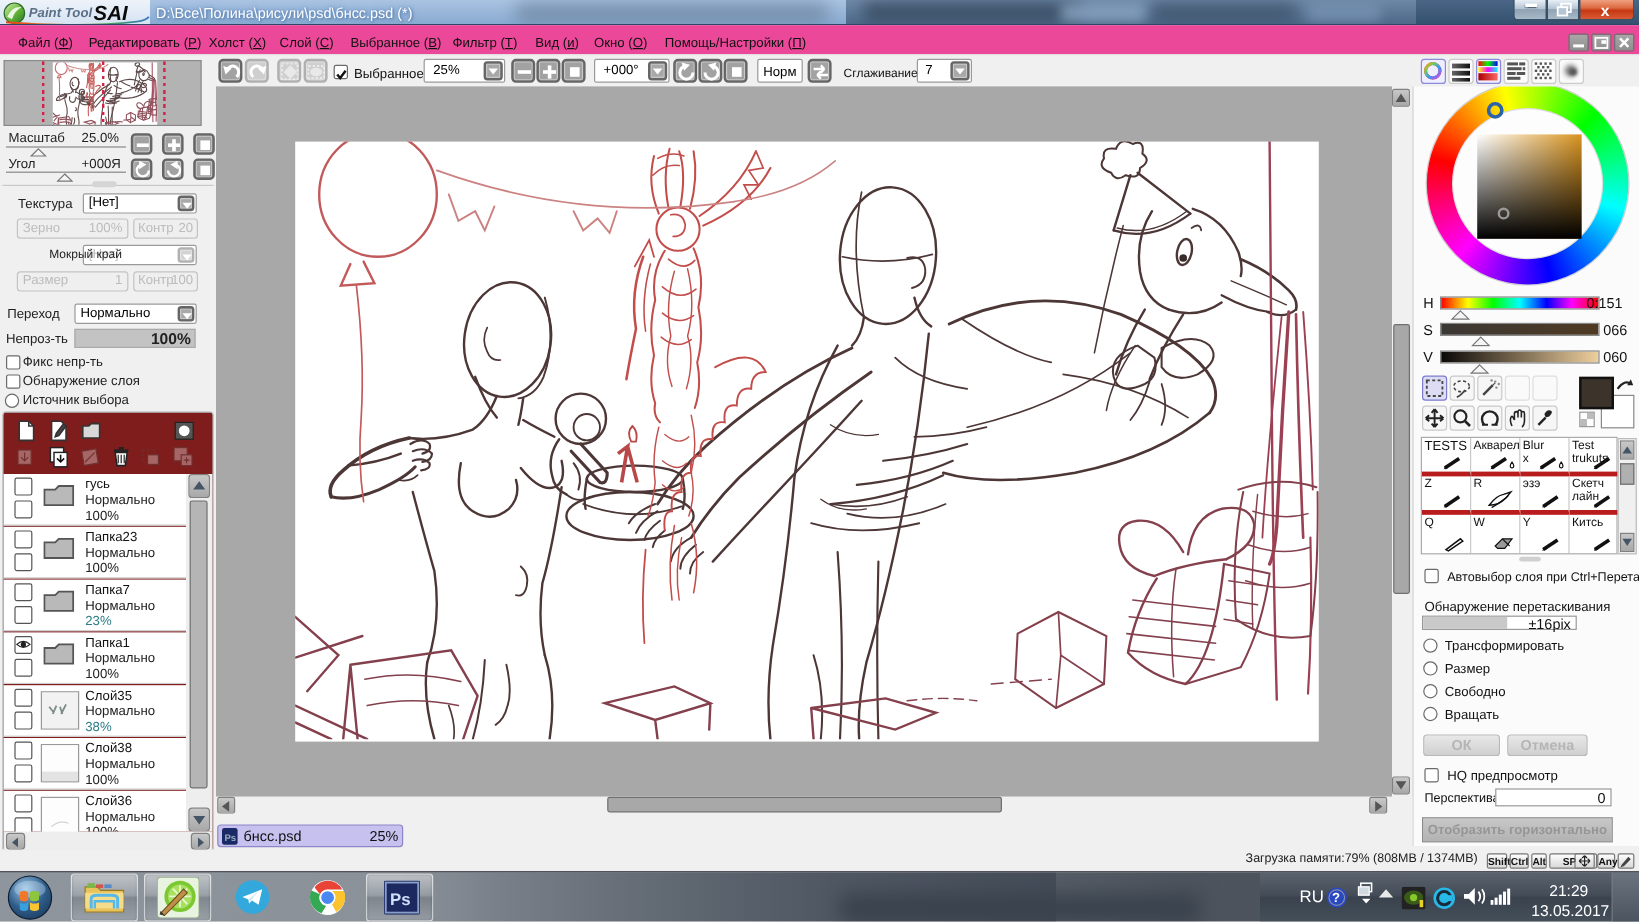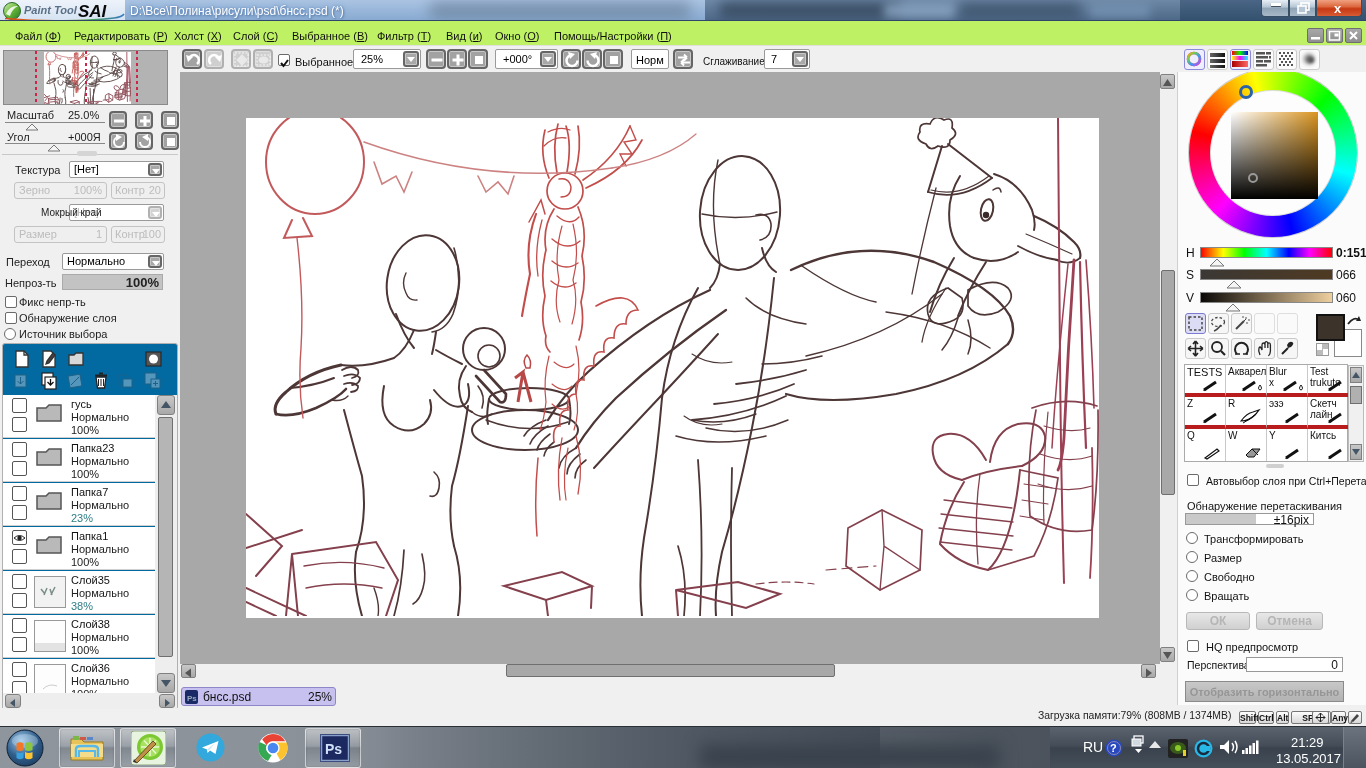--- a/index.html
+++ b/index.html
@@ -11,21 +11,21 @@
 #titlebar{left:0;top:0;width:1366px;height:21px;background:linear-gradient(180deg,#c7d9ee,#a8c2e0);overflow:hidden;border-bottom:1px solid #30466b;}
 #titletext{left:130px;top:4px;font-size:12px;color:#fff;text-shadow:0 0 2px #6f94c4,0 0 5px #6f94c4,1px 1px 2px #49709e;}
 
 .wbtn{top:0;height:17px;border:1px solid #384f63;border-top:none;}
 #wmin{left:1261px;width:28px;background:linear-gradient(180deg,#e8eef5 0%,#b5c5d4 45%,#8fa3b5 50%,#a8bac9 100%);border-radius:0 0 0 4px;}
 #wmax{left:1289px;width:27px;background:linear-gradient(180deg,#e8eef5 0%,#b5c5d4 45%,#8fa3b5 50%,#a8bac9 100%);}
 #wclose{left:1316px;width:46px;background:linear-gradient(180deg,#f0a080 0%,#dd6b42 40%,#c63812 55%,#d95c35 100%);border-radius:0 0 4px 0;}
 .wglyph{position:absolute;color:#fff;font-weight:bold;}
 
 
-#menubar{left:0;top:21px;width:1366px;height:25px;background:#bef264;border-bottom:1px solid #e0e0e0;}
+#menubar{left:0;top:21px;width:1366px;height:25px;background:#ec4899;border-bottom:1px solid #e0e0e0;}
 .menuitem{position:absolute;top:9px;font-size:11px;color:#111;}
 .mdibtn{position:absolute;top:7px;width:17px;height:15px;background:linear-gradient(180deg,#a8a8a8,#8e8e8e);border:1px solid #6f6f6f;border-radius:2px;color:#fff;font-size:10px;text-align:center;line-height:13px;font-weight:bold;}
 
 
 #toolbar{left:180px;top:46px;width:1186px;height:26px;background:#f0f0f0;}
 .tbtn{position:absolute;top:3px;width:20px;height:20px;background:#a2a2a2;border:2px solid #666;border-radius:4px;color:#fff;text-align:center;box-shadow:inset 0 0 0 1px #c8c8c8;}
 .tbtn.dis{background:#cfcfcf;border-color:#b0b0b0;box-shadow:inset 0 0 0 1px #e0e0e0;}
 .combo{position:absolute;top:3px;height:20px;background:#fff;border:1px solid #9a9a9a;border-radius:2px;font-size:11px;}
 .combo .arr{position:absolute;right:1px;top:1px;width:16px;height:16px;background:#a8a8a8;border:2px solid #666;border-radius:3px;box-shadow:inset 0 0 0 1px #c8c8c8;}
 .combo .arr:after{content:"";position:absolute;left:2px;top:4px;border:4px solid transparent;border-top:5px solid #fff;}
@@ -33,21 +33,21 @@
 
 
 #leftpanel{left:0;top:46px;width:180px;height:680px;background:#f0f0f0;}
 .lp-label{position:absolute;font-size:11px;color:#222;white-space:nowrap;z-index:3;}
 .gbtn{position:absolute;width:18px;height:18px;background:#a2a2a2;border:2px solid #666;border-radius:4px;box-shadow:inset 0 0 0 1px #c8c8c8;}
 .slidebox{position:absolute;height:17px;border:1px solid #c3c3c3;border-radius:3px;background:#efefef;font-size:11px;color:#bcbcbc;}
 .checkbox{position:absolute;width:12px;height:12px;background:#fff;border:1px solid #6a6a6a;border-radius:2px;}
 .radio{position:absolute;width:12px;height:12px;background:#fff;border:1px solid #6a6a6a;border-radius:50%;}
 
 
-#layerpanel{left:2px;top:343px;width:176px;height:365px;background:#0369a1;border:1px solid #b0b0b0;border-radius:3px 3px 0 0;}
+#layerpanel{left:2px;top:343px;width:176px;height:365px;background:#7f1d1d;border:1px solid #b0b0b0;border-radius:3px 3px 0 0;}
 .lrow{position:absolute;left:0;width:152px;height:43px;background:#fff;border-bottom:1px solid #cfcfcf;}
 .lcheck{position:absolute;left:9px;width:15px;height:15px;border:1px solid #555;border-radius:2px;background:#fff;}
 .lfold{position:absolute;left:33px;top:8px;width:26px;height:20px;}
 .lthumb{position:absolute;left:31px;top:5px;width:32px;height:32px;border:1px solid #999;background:#fff;}
 .lname{position:absolute;left:68px;font-size:11px;color:#111;}
 .lmode{position:absolute;left:68px;font-size:11px;color:#222;}
 .lpct{position:absolute;left:68px;font-size:11px;color:#222;}
 .teal{color:#2e7d86;}
 
 
@@ -915,21 +915,21 @@
 
   <div class="abs" style="left:11px;top:-3px;width:168px;height:168px;border-radius:50%;background:conic-gradient(from 285deg,#ff0000,#ffff00 17%,#00ff00 33%,#00ffff 50%,#0000ff 67%,#ff00ff 83%,#ff0000);box-shadow:0 0 0 1px #ccc;"></div>
   <div class="abs" style="left:33px;top:19px;width:124px;height:124px;border-radius:50%;background:#fdfdfd;box-shadow:0 0 0 1px #ddd;"></div>
   <div class="abs" style="left:61px;top:13px;width:14px;height:14px;border-radius:50%;border:3px solid #2b62a8;background:transparent;"></div>
   <div class="abs" style="left:53px;top:40px;width:87px;height:87px;background:linear-gradient(to right,#ffffff,#d9941f);"></div>
   <div class="abs" style="left:53px;top:40px;width:87px;height:87px;background:linear-gradient(to bottom,rgba(0,0,0,0),#000);"></div>
   <div class="abs" style="left:70px;top:101px;width:10px;height:10px;border-radius:50%;border:2.5px solid #999;"></div>
 
   <div class="slab" style="left:8px;top:174px;">H</div>
   <div class="struck" style="top:175px;background:linear-gradient(to right,#f00,#ff0 17%,#0f0 33%,#0ff 50%,#00f 67%,#f0f 83%,#f00);"></div>
-  <div class="slab" style="left:158px;top:174px;font-weight:bold;">0:151</div>
+  <div class="slab" style="left:144px;top:174px;">0:151</div>
   <svg class="abs" style="left:31px;top:186px;" width="16" height="9">
       <path d="M8 1 L15 8 L1 8z" fill="#f5f5f5" stroke="#777" stroke-width="1"></path>
     </svg>
   <div class="slab" style="left:8px;top:196px;">S</div>
   <div class="struck" style="top:197px;background:linear-gradient(to right,#3b3835,#4f3a22);"></div>
   <div class="slab" style="left:158px;top:196px;">066</div>
   <svg class="abs" style="left:48px;top:208px;" width="16" height="9">
       <path d="M8 1 L15 8 L1 8z" fill="#f5f5f5" stroke="#777" stroke-width="1"></path>
     </svg>
   <div class="slab" style="left:8px;top:219px;">V</div>

